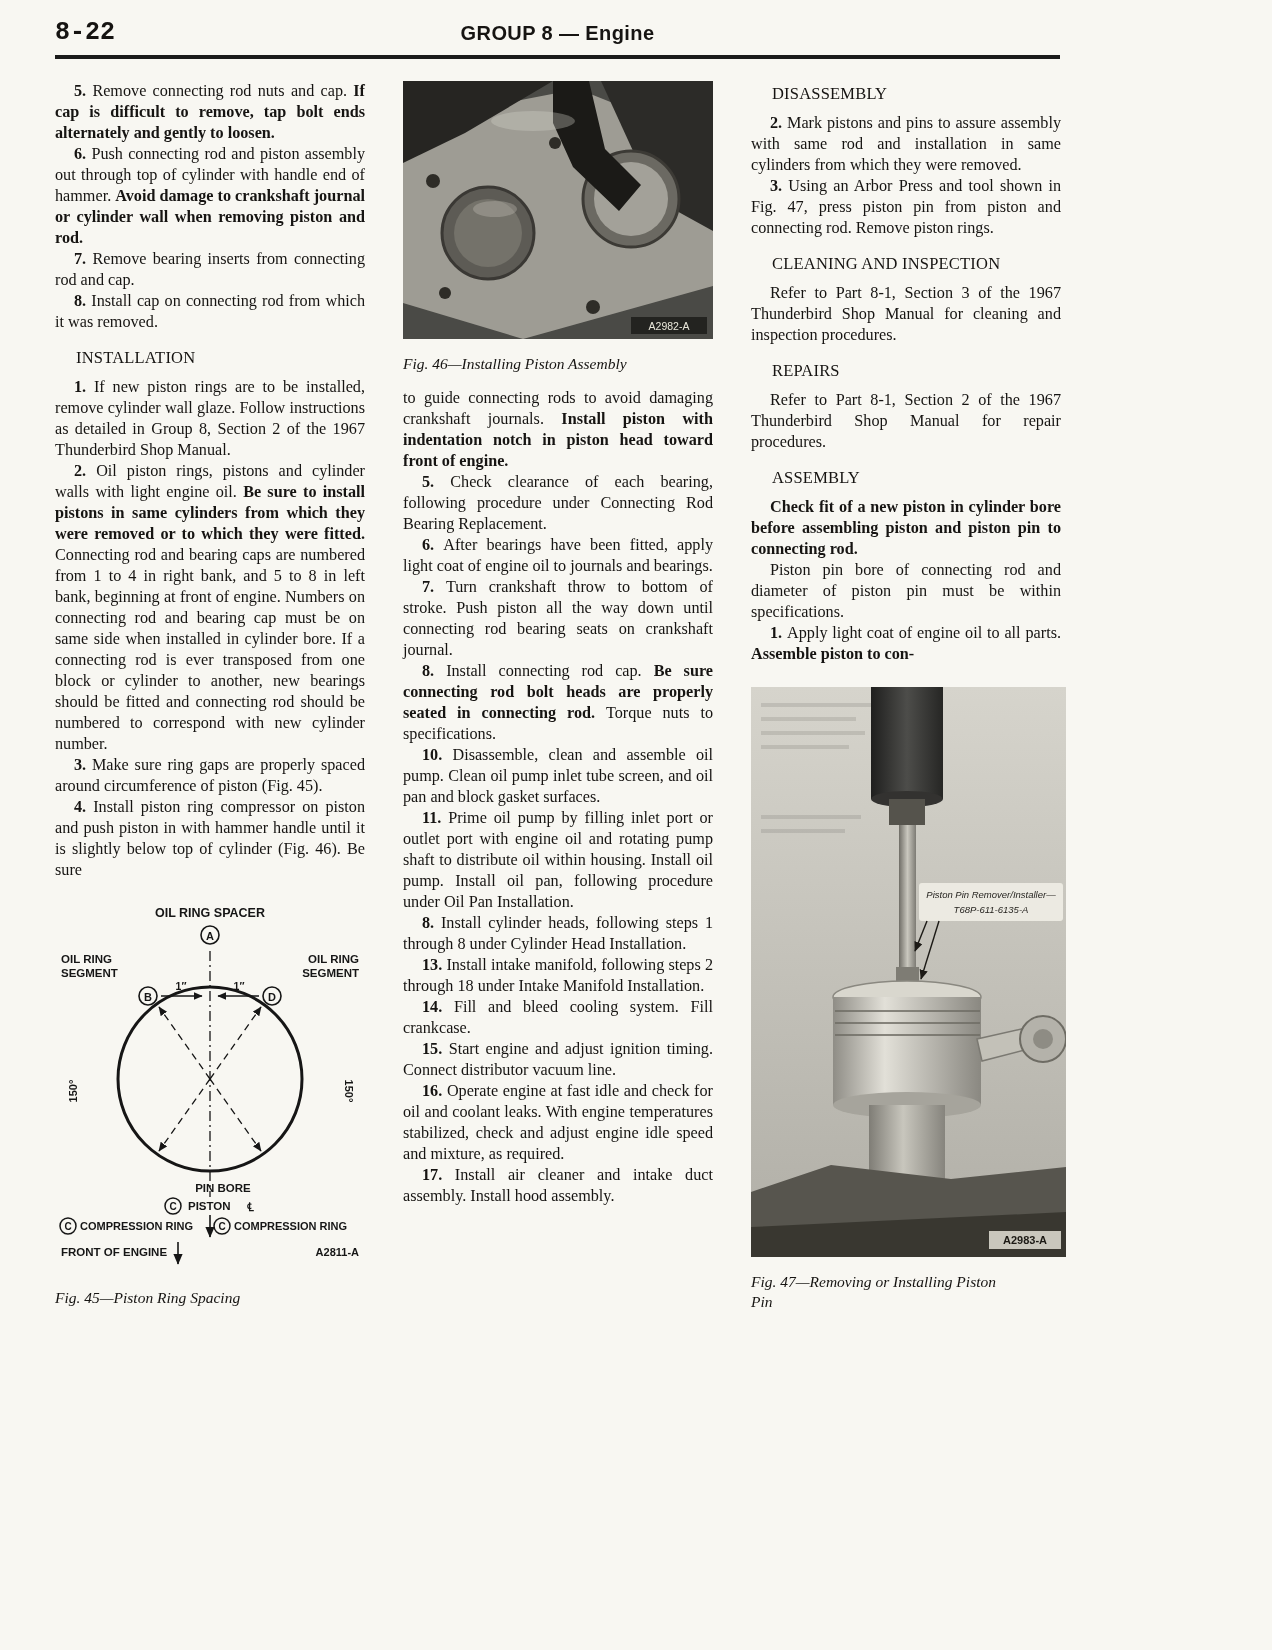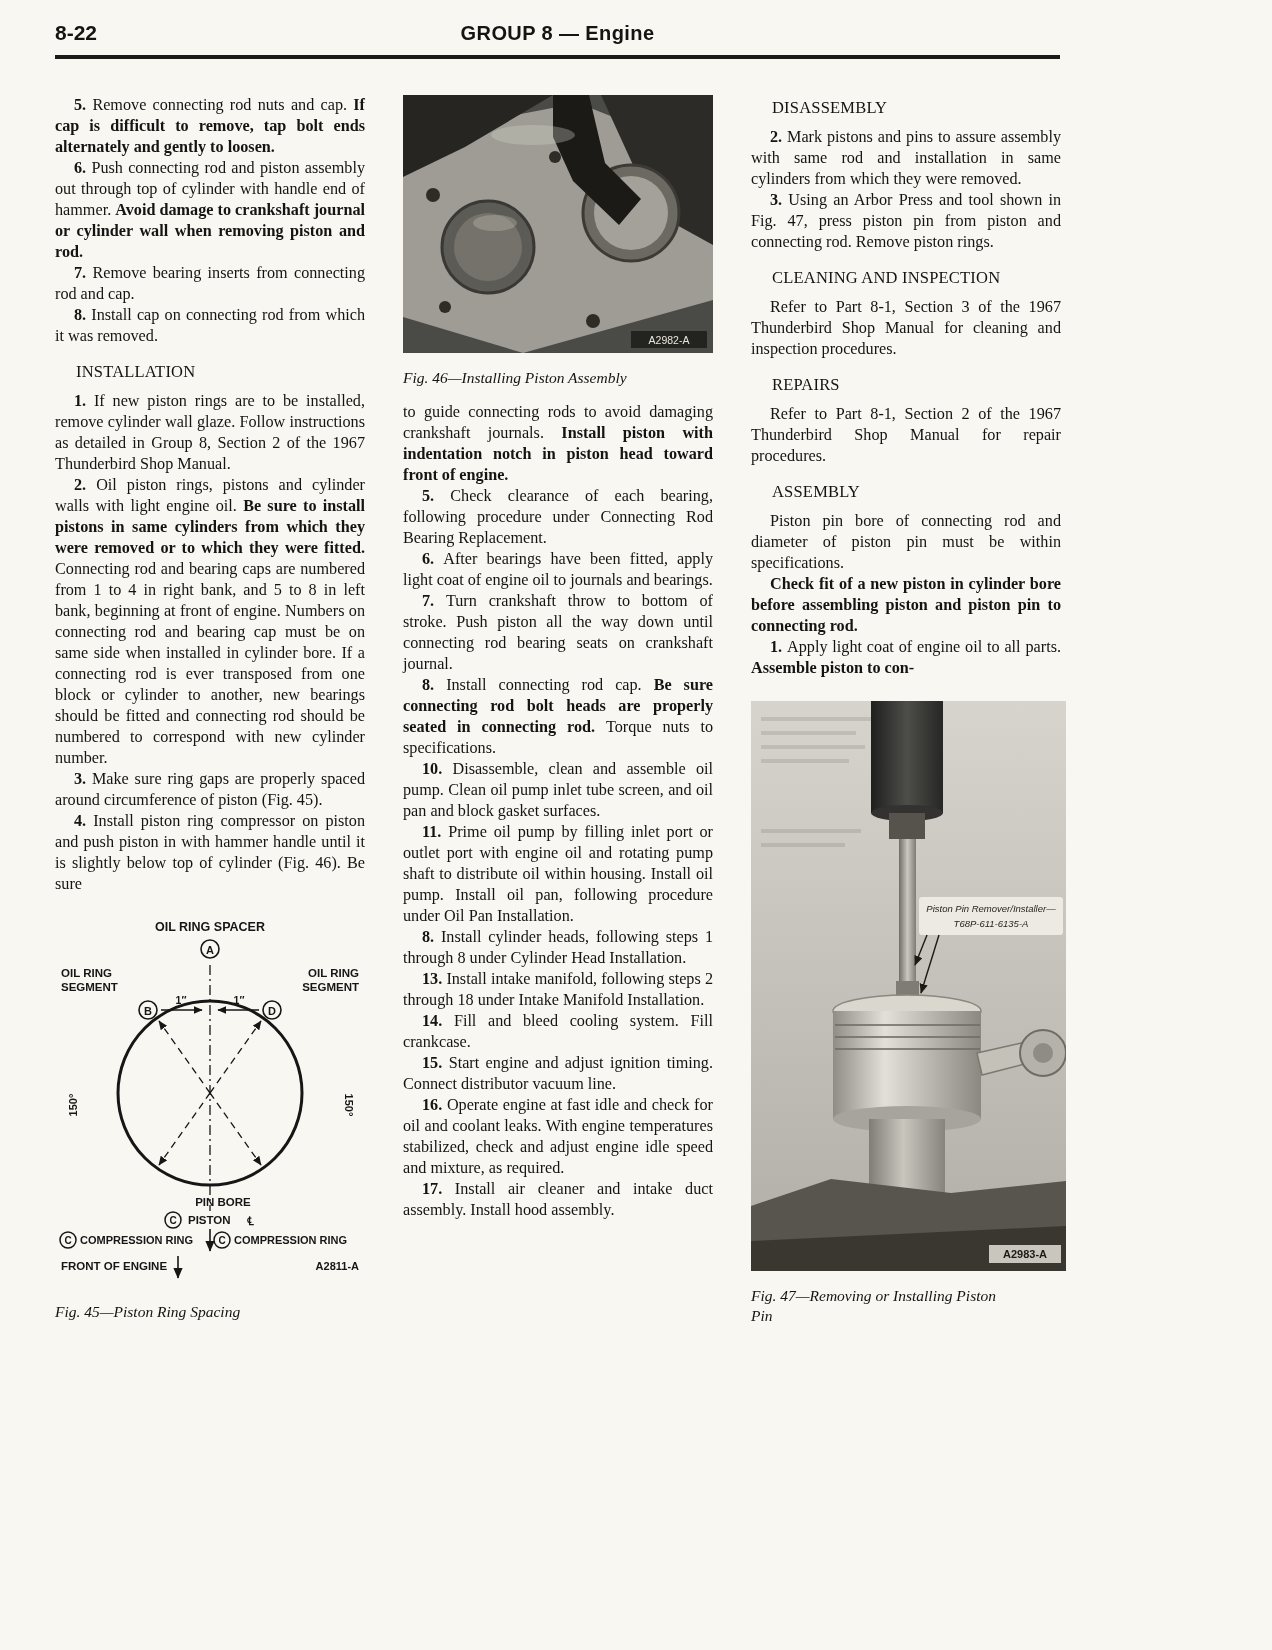--- a/index.html
+++ b/index.html
@@ -4,25 +4,25 @@
 <style>
   html,body{margin:0;padding:0;background:#888;}
   .page{
     width:1272px;height:1650px;box-sizing:border-box;position:relative;
     background:#f8f7f2;
     padding:16px 212px 0 55px;
     font-family:"Liberation Serif",serif;color:#161412;
     overflow:hidden;
   }
   .pagehead{position:relative;height:34px;}
-  .pagenum{font-family:Liberation Sans, sans-serif;font-weight:700;font-size:21px;line-height:34px;}
+  .pagenum{font-family:Liberation Mono, monospace;font-weight:700;font-size:25px;line-height:34px;}
   .headtitle{position:absolute;left:0;right:0;top:0;text-align:center;
     font-family:Liberation Sans, sans-serif;font-weight:700;font-size:20px;line-height:34px;letter-spacing:.4px;}
   .rule{height:4px;background:#1b1b1b;margin-top:5px;}
-  .cols{display:flex;gap:38px;margin-top:36px;justify-content:space-between;}
+  .cols{display:flex;gap:38px;margin-top:22px;justify-content:space-between;}
   .col{width:310px;font-size:16.2px;line-height:21px;text-align:justify;}
   .col p{margin:0;}
   .step,.plain{text-indent:19px;}
   .cont{text-indent:0;}
   b{font-weight:700;}
   .shead{font-size:16.5px;font-weight:400;margin:14px 0 9px;text-indent:21px;text-align:left;letter-spacing:.2px;}
   .col .shead:first-child{margin-top:2px;}
   figure{margin:0;}
   .fig45{margin-top:20px;}
   .fig46{margin-bottom:14px;}
@@ -162,22 +162,22 @@
       <p class="step"><b>2. </b><span>Mark pistons and pins to assure assembly with same rod and installation in same cylinders from which they were removed.</span></p>
       <p class="step"><b>3. </b><span>Using an Arbor Press and tool shown in Fig. 47, press piston pin from piston and connecting rod. Remove piston rings.</span></p>
 
       <h2 class="shead">CLEANING AND INSPECTION</h2>
       <p class="plain"><span>Refer to Part 8-1, Section 3 of the 1967 Thunderbird Shop Manual for cleaning and inspection procedures.</span></p>
 
       <h2 class="shead">REPAIRS</h2>
       <p class="plain"><span>Refer to Part 8-1, Section 2 of the 1967 Thunderbird Shop Manual for repair procedures.</span></p>
 
       <h2 class="shead">ASSEMBLY</h2>
+      <p class="plain"><b>Check fit of a new piston in cylinder bore before assembling piston and piston pin to connecting rod.</b></p>
       <p class="plain"><span>Piston pin bore of connecting rod and diameter of piston pin must be within specifications.</span></p>
-      <p class="plain"><b>Check fit of a new piston in cylinder bore before assembling piston and piston pin to connecting rod.</b></p>
       <p class="plain"><b>1. </b><span>Apply light coat of engine oil to all parts. </span><b>Assemble piston to con-</b></p>
 
       <figure class="fig47">
         <svg width="315" height="570" viewBox="0 0 315 570">
           <defs>
             <linearGradient id="gBg" x1="0" y1="0" x2="0" y2="1">
               <stop offset="0" stop-color="#d6d4cc"></stop>
                 <stop offset="1" stop-color="#b0aea6"></stop>
             </linearGradient>
             <linearGradient id="gRam" x1="0" y1="0" x2="1" y2="0">

